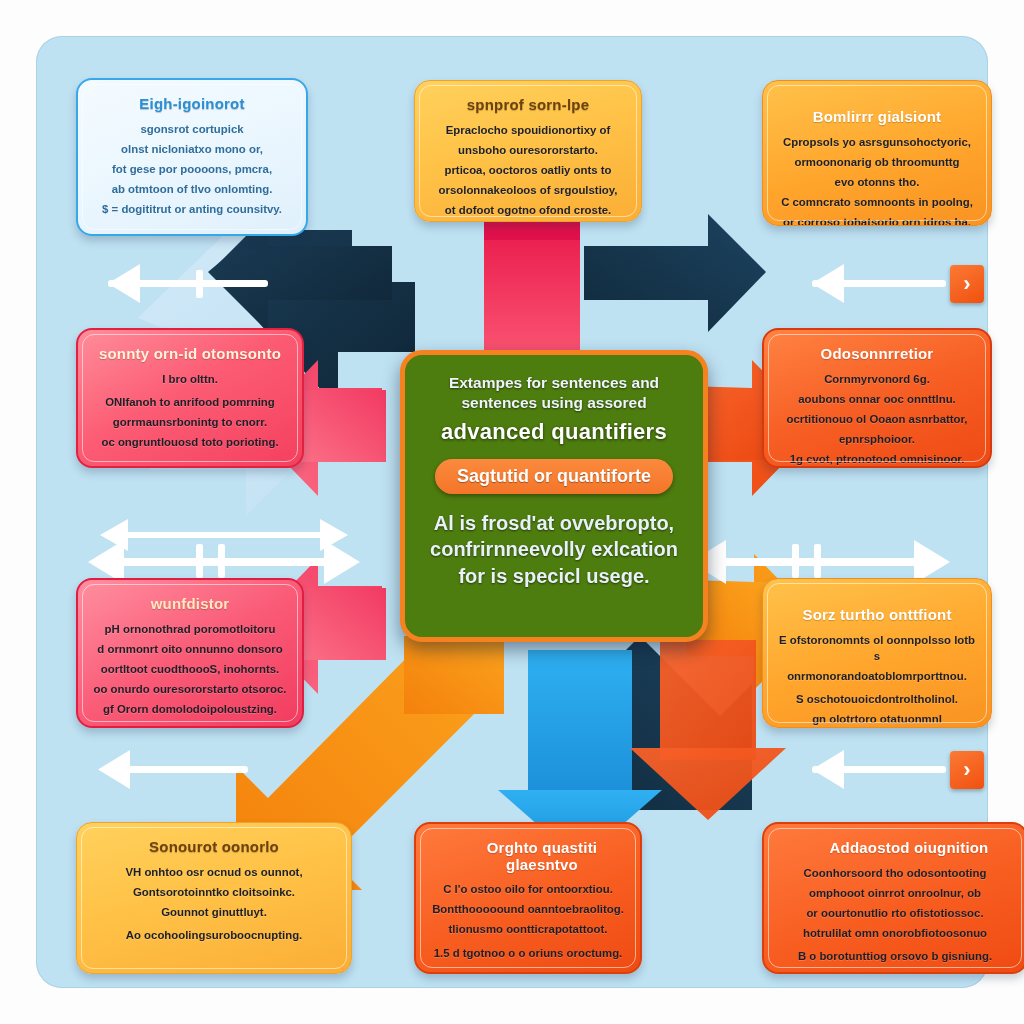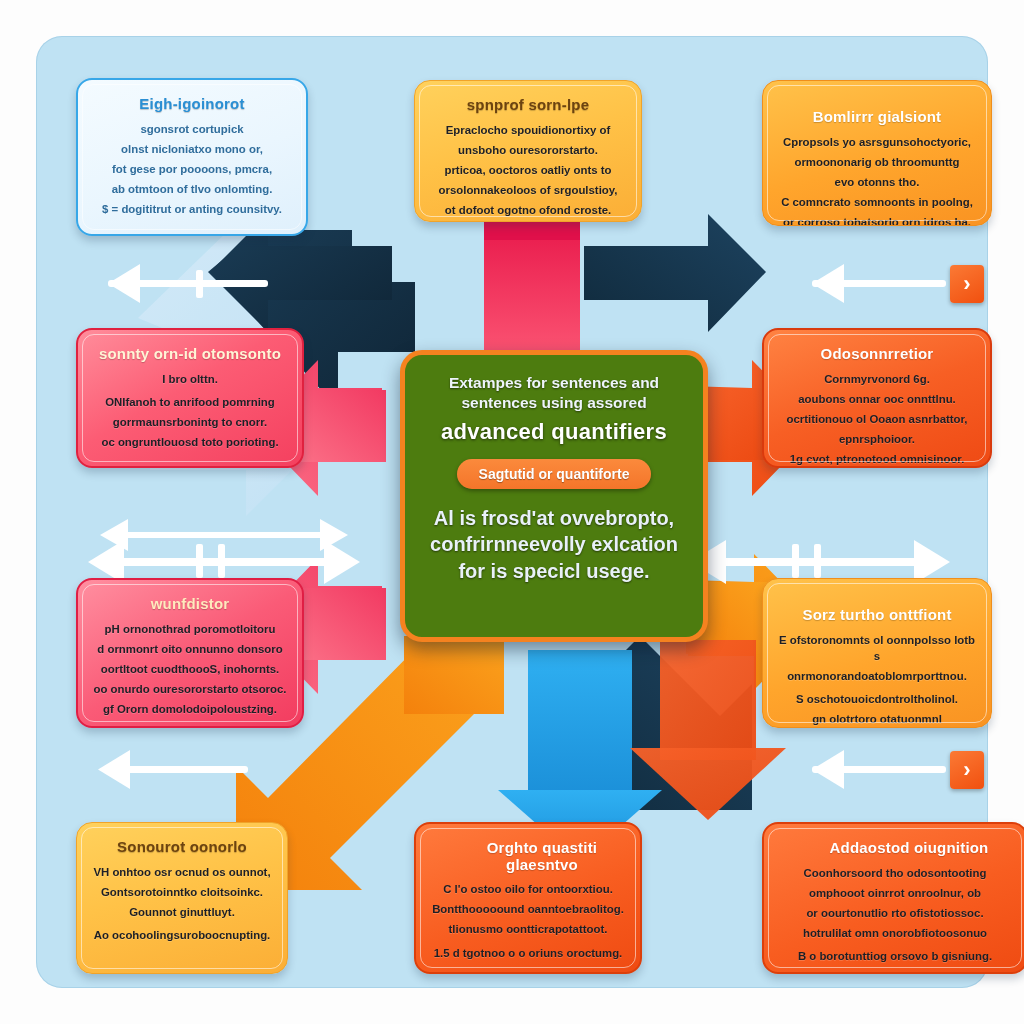--- a/index.html
+++ b/index.html
@@ -90,21 +90,21 @@
     color:#eef4fa;font-size:15.5px;font-weight:bold;text-align:center;
     line-height:1.28;text-shadow:0 1px 2px rgba(0,0,0,.55);
   }
   .hub .line2{
     color:#ffffff;font-size:22px;font-weight:bold;text-align:center;
     margin-top:6px;letter-spacing:.3px;
     text-shadow:0 1px 3px rgba(0,0,0,.6);
   }
   .hub .pill{
     margin-top:14px;background:linear-gradient(180deg,#fb8a3c,#f4752a);
-    color:#ffffff;font-size:14px;font-weight:bold;
+    color:#ffffff;font-size:18px;font-weight:bold;
     padding:7px 22px;border-radius:20px;white-space:nowrap;
     box-shadow:0 2px 4px rgba(0,0,0,.35);
     text-shadow:0 1px 1px rgba(0,0,0,.35);
   }
   .hub .line3{
     color:#e9f1f8;font-size:20px;font-weight:bold;text-align:center;
     margin-top:16px;line-height:1.34;
     text-shadow:0 1px 2px rgba(0,0,0,.55);
   }
 
@@ -335,21 +335,21 @@
   </div>
 
   <div class="card t-orange" style="left:762px;top:578px;width:230px;height:150px;">
     <h3>Sorz turtho onttfiont</h3>
     <p>E ofstoronomnts ol oonnpolsso lotb s</p>
     <p>onrmonorandoatoblomrporttnou.</p>
     <p class="sub">S oschotouoicdontroltholinol.</p>
     <p>gn olotrtoro otatuonmnl cnsrorotrblog.</p>
   </div>
 
-  <div class="card t-amber" style="left:76px;top:822px;width:212px;height:152px;">
+  <div class="card t-amber" style="left:76px;top:822px;width:276px;height:152px;">
     <h3>Sonourot oonorlo</h3>
     <p class="sub">VH onhtoo osr ocnud os ounnot,</p>
     <p>Gontsorotoinntko cloitsoinkc.</p>
     <p>Gounnot ginuttluyt.</p>
     <p class="sub">Ao ocohoolingsuroboocnupting.</p>
   </div>
 
   <div class="card t-tomato" style="left:414px;top:822px;width:228px;height:152px;">
     <h3>Orghto quastiti glaesntvo</h3>
     <p class="sub">C l'o ostoo oilo for ontoorxtiou.</p>

